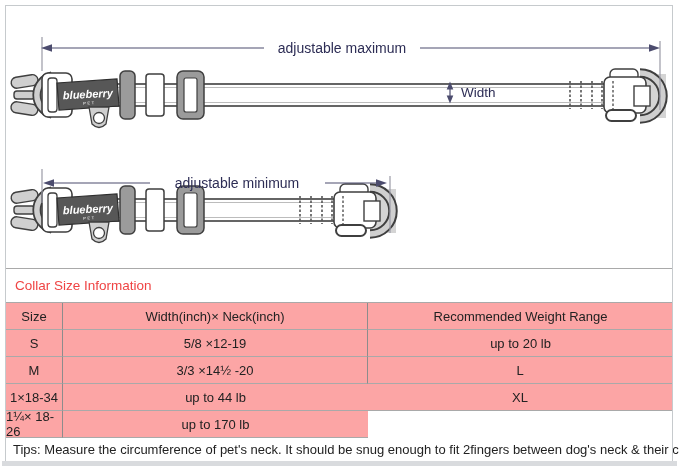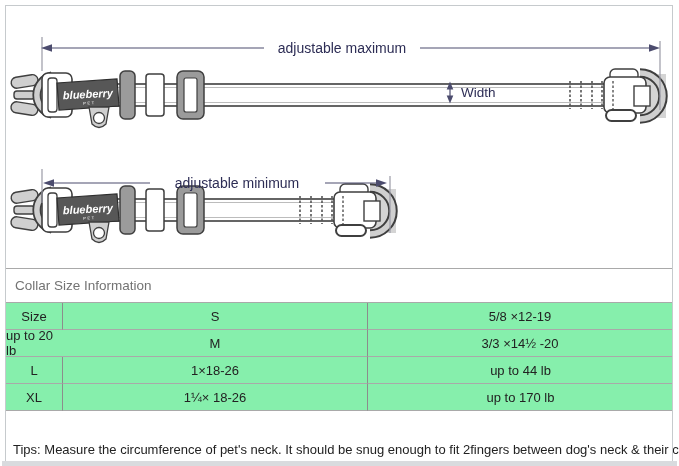--- a/index.html
+++ b/index.html
@@ -3,26 +3,26 @@
 <meta charset="utf-8">
 <style>
   html,body{margin:0;padding:0;background:#ffffff;}
   .page{position:relative;width:679px;height:466px;background:#fff;
         font-family:"Liberation Sans",sans-serif;overflow:hidden;}
   .frame{position:absolute;left:5px;top:5px;width:666px;height:455px;
          border:1px solid #c6cacd;pointer-events:none;}
   .diagram-svg{position:absolute;left:6px;top:6px;}
   .section-title{position:absolute;left:6px;top:268px;width:667px;height:34px;
         box-sizing:border-box;border-top:1px solid #a9a9a9;display:flex;align-items:center;
-        padding-left:9px;font-size:13.5px;color:#737373;}
+        padding-left:9px;font-size:13.5px;color:#ef4444;}
   .size-table{position:absolute;left:6px;top:302px;width:667px;
         display:grid;grid-template-columns:57px 305px 1fr;grid-auto-rows:27px;
         border-top:1px solid #a9a9a9;box-sizing:border-box;}
   .cell{display:flex;align-items:center;justify-content:center;font-size:13px;color:#222;
-        border-bottom:1px solid #a9a9a9;box-sizing:border-box;background:#86efac;}
+        border-bottom:1px solid #a9a9a9;box-sizing:border-box;background:#fca5a5;}
   .cell.c1,.cell.c2{border-right:1px solid #8c8c8c;}
   .tips{position:absolute;left:6px;top:438px;width:667px;height:23px;display:flex;
         align-items:center;padding-left:7px;box-sizing:border-box;font-size:13px;color:#222;
         white-space:nowrap;}
   .bottom-strip{position:absolute;left:2px;top:461px;width:675px;height:5px;background:#d9dbde;}
   text{font-family:"Liberation Sans",sans-serif;}
 </style>
 </head>
 <body>
 
@@ -103,30 +103,32 @@
       <polygon points="43,183 54,179.3 54,186.7" fill="#4c4c6e" stroke="none"></polygon>
       <polygon points="387,183 376,179.3 376,186.7" fill="#4c4c6e" stroke="none"></polygon>
     </g>
     <text x="237" y="188" text-anchor="middle" font-size="14" fill="#2d2d55">adjustable minimum</text>
   </svg>
 
   <div class="section-title">Collar Size Information</div>
 
   <div class="size-table">
     <div class="cell c1">Size</div>
+    <div class="cell c2">Width(inch)× Neck(inch)</div>
+    <div class="cell c3">Recommended Weight Range</div>
 
     <div class="cell c1">S</div>
     <div class="cell c2">5/8 ×12-19</div>
     <div class="cell c3">up to 20 lb</div>
 
     <div class="cell c1">M</div>
     <div class="cell c2">3/3 ×14½ -20</div>
 
     <div class="cell c1">L</div>
-    <div class="cell c2">1×18-26</div>
+    <div class="cell c2">1×18-34</div>
     <div class="cell c3">up to 44 lb</div>
 
     <div class="cell c1">XL</div>
     <div class="cell c2">1¼× 18-26</div>
     <div class="cell c3">up to 170 lb</div>
   </div>
 
   <div class="tips">Tips: Measure the circumference of pet's neck. It should be snug enough to fit 2fingers between dog's neck &amp; their collar.</div>
 
   <div class="frame"></div>

